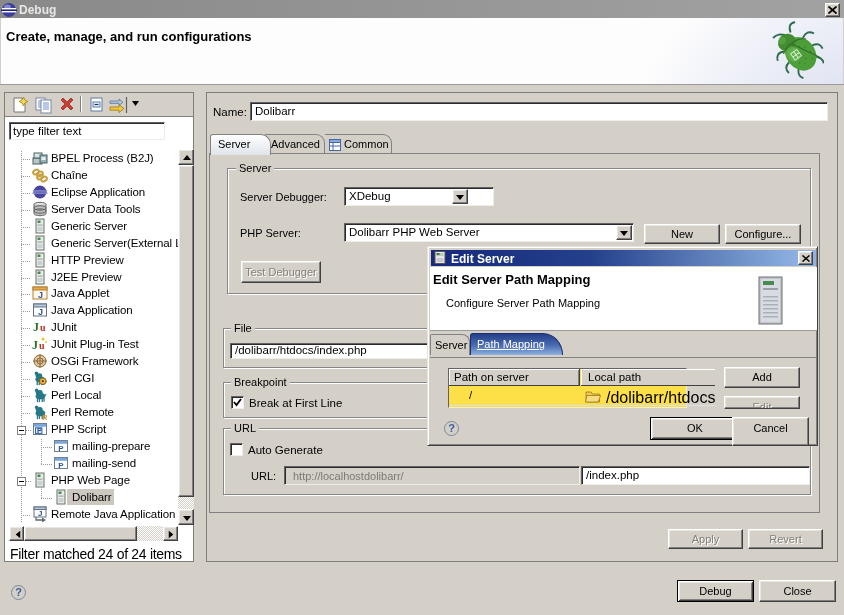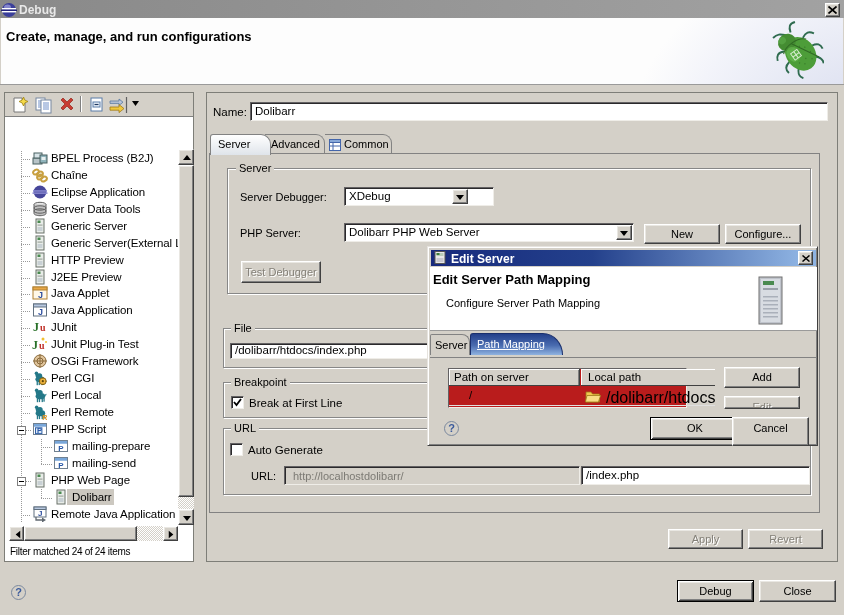--- a/index.html
+++ b/index.html
@@ -158,20 +158,23 @@
 
       <svg class="abs" style="left:104px;top:3px" width="20" height="18" viewBox="0 0 20 18">
         <line x1="17.5" y1="1" x2="17.5" y2="17" stroke="#606060" stroke-width="1.2"></line>
         <path d="M1 5 h9 v-2 l4 3.2 -4 3.2 v-2 h-9 z" fill="#b8c4d8" stroke="#5878a0" stroke-width="0.8"></path>
         <path d="M1 11 h9 v-2.4 l5 4 -5 4 v-2.4 h-9 z" fill="#f0c83c" stroke="#a07818" stroke-width="0.8"></path>
       </svg>
       <svg class="abs" style="left:127px;top:8px" width="8" height="6" viewBox="0 0 8 6">
           <path d="M0 0 h7 l-3.5 5 z" fill="#000"></path>
         </svg>
     </div>
+    <div id="filterbox" class="sunken">
+        <span>type filter text</span>
+      </div>
     <div id="tree">
         <div style="position:absolute;left:16px;top:58px;width:1px;height:372px;background-image:linear-gradient(#999 1px, transparent 1px);background-size:1px 2px"></div>
         <div style="position:absolute;left:16px;top:66px;width:9px;height:1px;background-image:linear-gradient(90deg,#999 1px, transparent 1px);background-size:2px 1px"></div>
         <div class="ticon" style="left:27px;top:57px"><svg width="16" height="16" viewBox="0 0 16 16">
             <rect x="1" y="8" width="9" height="6" fill="#b8c4c8" stroke="#486060"></rect>
             <rect x="2" y="3" width="8" height="5" fill="#d8e4e8" stroke="#486060"></rect>
             <rect x="8" y="5" width="7" height="8" fill="#90b4bc" stroke="#486060"></rect>
             <rect x="9.5" y="7" width="4" height="3" fill="#e8f0f0"></rect>
           </svg></div>
         <div class="trow" style="left:46px;top:59px">BPEL Process (B2J)</div>
@@ -391,21 +394,21 @@
         <svg width="11" height="11" viewBox="0 0 12 12">
           <path d="M4 6 L9 2 V10 z" fill="#000"></path>
         </svg>
       </div>
     <div class="thumb" style="left:19px;top:433px;width:113px;height:15px"></div>
     <div class="sbtn" style="left:158px;top:433px;width:15px;height:15px">
         <svg width="11" height="11" viewBox="0 0 12 12">
           <path d="M8 6 L3 2 V10 z" fill="#000"></path>
         </svg>
       </div>
-    <div class="abs" style="left:5px;top:453px;font-size:10px;letter-spacing:-0.3px">Filter matched 24 of 24 items</div>
+    <div class="abs" style="left:5px;top:453px;font-size:14px;letter-spacing:-0.3px">Filter matched 24 of 24 items</div>
   </div>
 
   <div id="rpanel" class="abs">
     <div class="abs" style="left:6px;top:13px;font-size:11.5px">Name:</div>
     <div id="nametxt" class="sunken">
         <span>Dolibarr</span>
       </div>
     <div id="tabarea"></div>
 
     <div class="abs" style="left:3px;top:41px;width:61px;height:21px;background:linear-gradient(#fff,#dfe4ea);border:1px solid #828282;border-bottom:none;border-radius:3px 10px 0 0">
@@ -524,21 +527,21 @@
     </div>
 
     <div class="abs" style="left:2px;top:87px;width:40px;height:21px;background:#d4d0c8;border:1px solid #828282;border-bottom:none;border-radius:2px 8px 0 0">
       <span style="position:absolute;left:4px;top:4px;font-size:11px">Server</span>
       </div>
     <div class="abs" style="left:42px;top:86px;width:93px;height:22px;background:linear-gradient(#24408a,#4a6cb0 55%,#8fb2e0);border:1px solid #1a2f6c;border-bottom:none;border-radius:3px 20px 0 0 / 3px 22px 0 0">
       <span style="position:absolute;left:6px;top:4px;font-size:11px;color:#fff;text-decoration:underline">Path Mapping</span>
       </div>
     <div class="abs" style="left:2px;top:110px;width:387px;height:1px;background:#828282"></div>
 
-    <div class="abs" style="left:20px;top:121px;width:239px;height:40px;background:#b91c1c;border:1px solid;border-color:#636163 #efede8 #efede8 #636163">
+    <div class="abs" style="left:20px;top:121px;width:239px;height:40px;background:#fde047;border:1px solid;border-color:#636163 #efede8 #efede8 #636163">
       <div style="position:absolute;left:0;top:0;width:131px;height:17px;background:#d4d0c8;border-right:1px solid #404040;border-bottom:1px solid #404040;box-shadow:inset 1px 1px 0 #fff, inset -1px 0 0 #808080">
           <span style="position:absolute;left:5px;top:2px;font-size:11.5px">Path on server</span>
         </div>
       <div style="position:absolute;left:132px;top:0;width:134px;height:17px;background:#d4d0c8;border-bottom:1px solid #404040;box-shadow:inset 1px 1px 0 #fff">
           <span style="position:absolute;left:7px;top:2px;font-size:11.5px">Local path</span>
         </div>
       <span style="position:absolute;left:20px;top:20px;font-size:11.5px">/</span>
       <svg style="position:absolute;left:136px;top:21px" width="16" height="13" viewBox="0 0 16 13">
         <path d="M1 2 h5 l1.5 2 h7 v8 h-13.5 z" fill="#f0c850" stroke="#9c7818" stroke-width="0.8"></path>
         <path d="M2 5.5 h13.6 l-2.2 6.5 h-13 z" fill="#f8dc84" stroke="#9c7818" stroke-width="0.8"></path>

